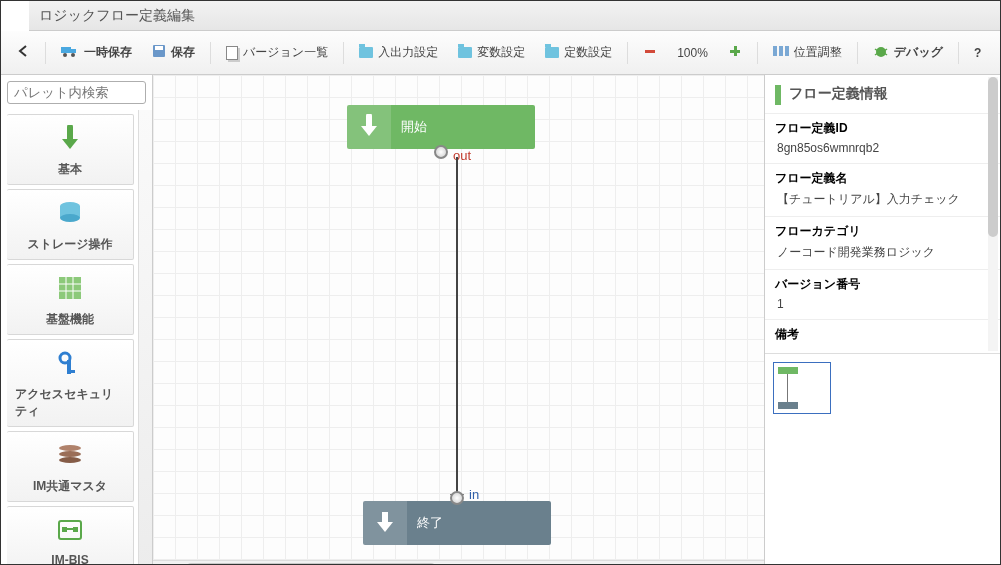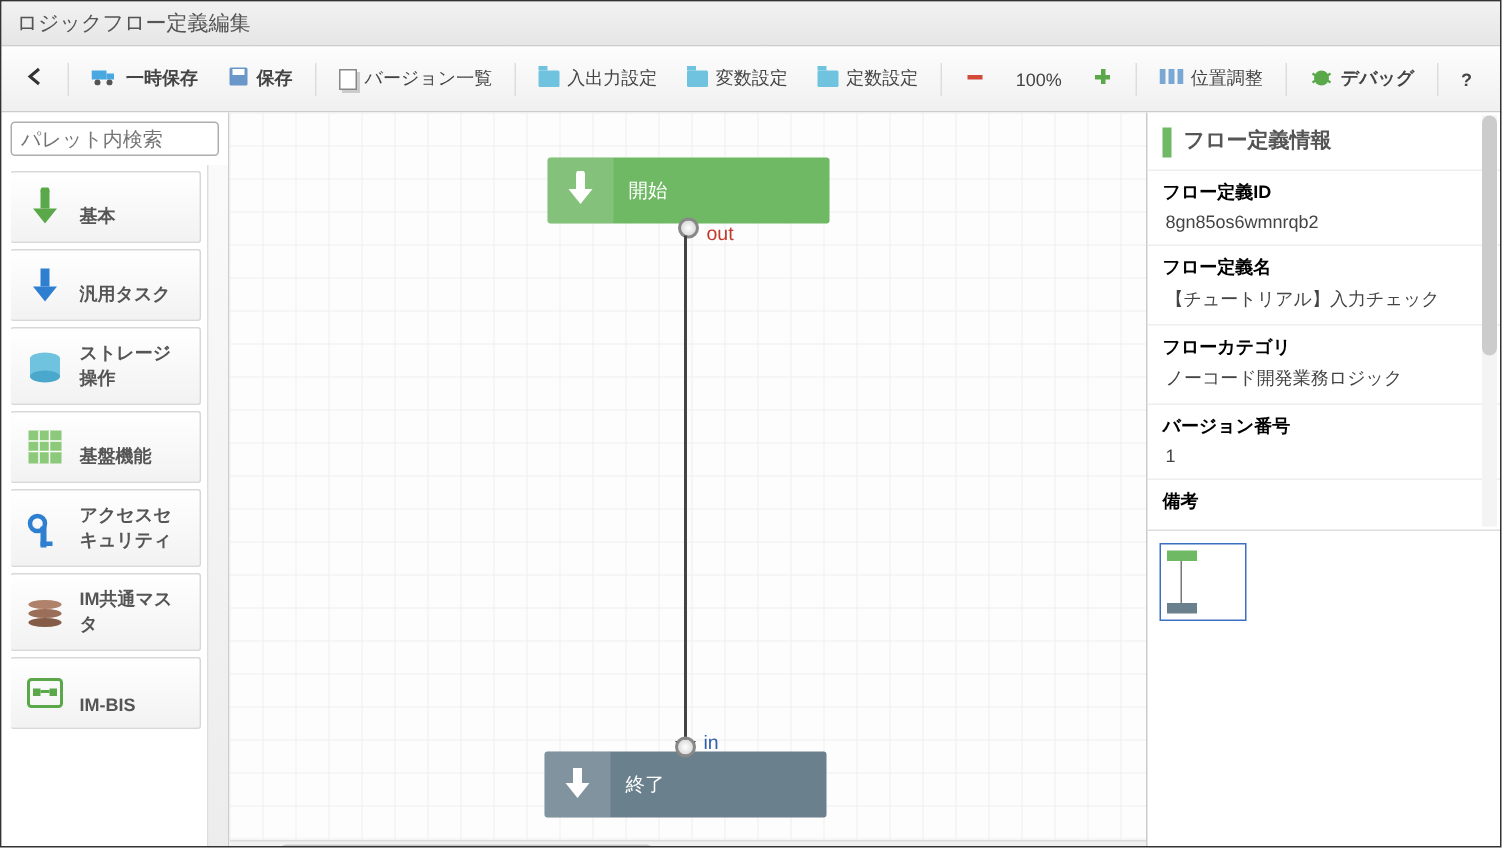--- a/index.html
+++ b/index.html
@@ -16,20 +16,21 @@
   }
   .app-header {
     background: linear-gradient(#f2f2f2,#e6e6e6);
     border-bottom: 1px solid #ccc;
     height: 30px;
     display: flex;
     align-items: center;
     padding: 0 10px;
     font-size: 14px;
     color: #555;
+    margin-left: 28px;
   }
   .toolbar {
     background: linear-gradient(#fdfdfd,#f0f0f0);
     border-bottom: 1px solid #ccc;
     height: 44px;
     display: flex;
     align-items: center;
     padding: 0 6px;
     gap: 2px;
   }
@@ -71,30 +72,31 @@
     display: flex;
     flex-direction: column;
   }
   .palette-scroll-area {
     display: flex;
     height: 100%;
   }
   .palette-items-col { flex:1; display:flex; flex-direction:column; }
   .palette-item {
     display: flex;
-    align-items: flex-end;
+    align-items: center;
     gap: 8px;
     padding: 8px 8px;
     border: 1px solid #d8d8d8;
     border-left: none;
     margin: 4px 4px 0 6px;
     background: linear-gradient(#ffffff,#f2f2f2);
     border-radius: 2px;
     cursor: pointer;
     min-height: 44px;
+    flex-direction: column;
   }
   .palette-icon {
     width: 30px; height: 30px;
     display:flex; align-items:center; justify-content:center;
     flex-shrink:0;
   }
   .palette-label { font-weight: bold; color:#555; font-size:12px; }
   .palette-vbar { width:14px; background:linear-gradient(#fafafa,#ececec); border-left:1px solid #ddd; }
 
   .canvas-wrap {
@@ -109,21 +111,21 @@
   }
   .node {
     position: absolute;
     width: 188px;
     height: 44px;
     display: flex;
     align-items: center;
     color: #fff;
     border-radius: 2px;
   }
-  .node.start { background:#6fb864; left:212px; top:30px; }
+  .node.start { background:#6fb864; left:194px; top:30px; }
   .node.end   { background:#6a808d; left:210px; top:426px; }
   .node .icon-box {
     width: 44px; height: 44px;
     background: rgba(255,255,255,0.15);
     display:flex; align-items:center; justify-content:center;
   }
   .node .node-label { padding-left: 10px; font-size: 13px; }
   .port {
     position: absolute;
     width: 14px; height: 14px;
@@ -311,29 +313,20 @@
             <div class="palette-icon">
               <svg class="arrow-down-svg" viewBox="0 0 26 26">
                   <rect x="10" y="2" width="6" height="12" fill="#5aa84a"></rect>
                   <path d="M5 14 L21 14 L13 24 Z" fill="#5aa84a"></path>
                   <circle cx="13" cy="2" r="3" fill="#5aa84a"></circle>
                 </svg>
             </div>
             <span class="palette-label">基本</span>
           </div>
 
-          <div class="palette-item">
-            <div class="palette-icon">
-              <svg class="arrow-down-svg" viewBox="0 0 26 26">
-                  <rect x="10" y="2" width="6" height="12" fill="#2f7fd1"></rect>
-                  <path d="M5 14 L21 14 L13 24 Z" fill="#2f7fd1"></path>
-                </svg>
-            </div>
-            <span class="palette-label">汎用タスク</span>
-          </div>
 
           <div class="palette-item">
             <div class="palette-icon">
               <svg width="26" height="26" viewBox="0 0 26 26">
                   <ellipse cx="13" cy="6" rx="10" ry="4" fill="#6fc3df"></ellipse>
                   <rect x="3" y="6" width="20" height="12" fill="#6fc3df"></rect>
                   <ellipse cx="13" cy="18" rx="10" ry="4" fill="#4aa8cc"></ellipse>
                 </svg>
             </div>
             <span class="palette-label">ストレージ操作</span>

